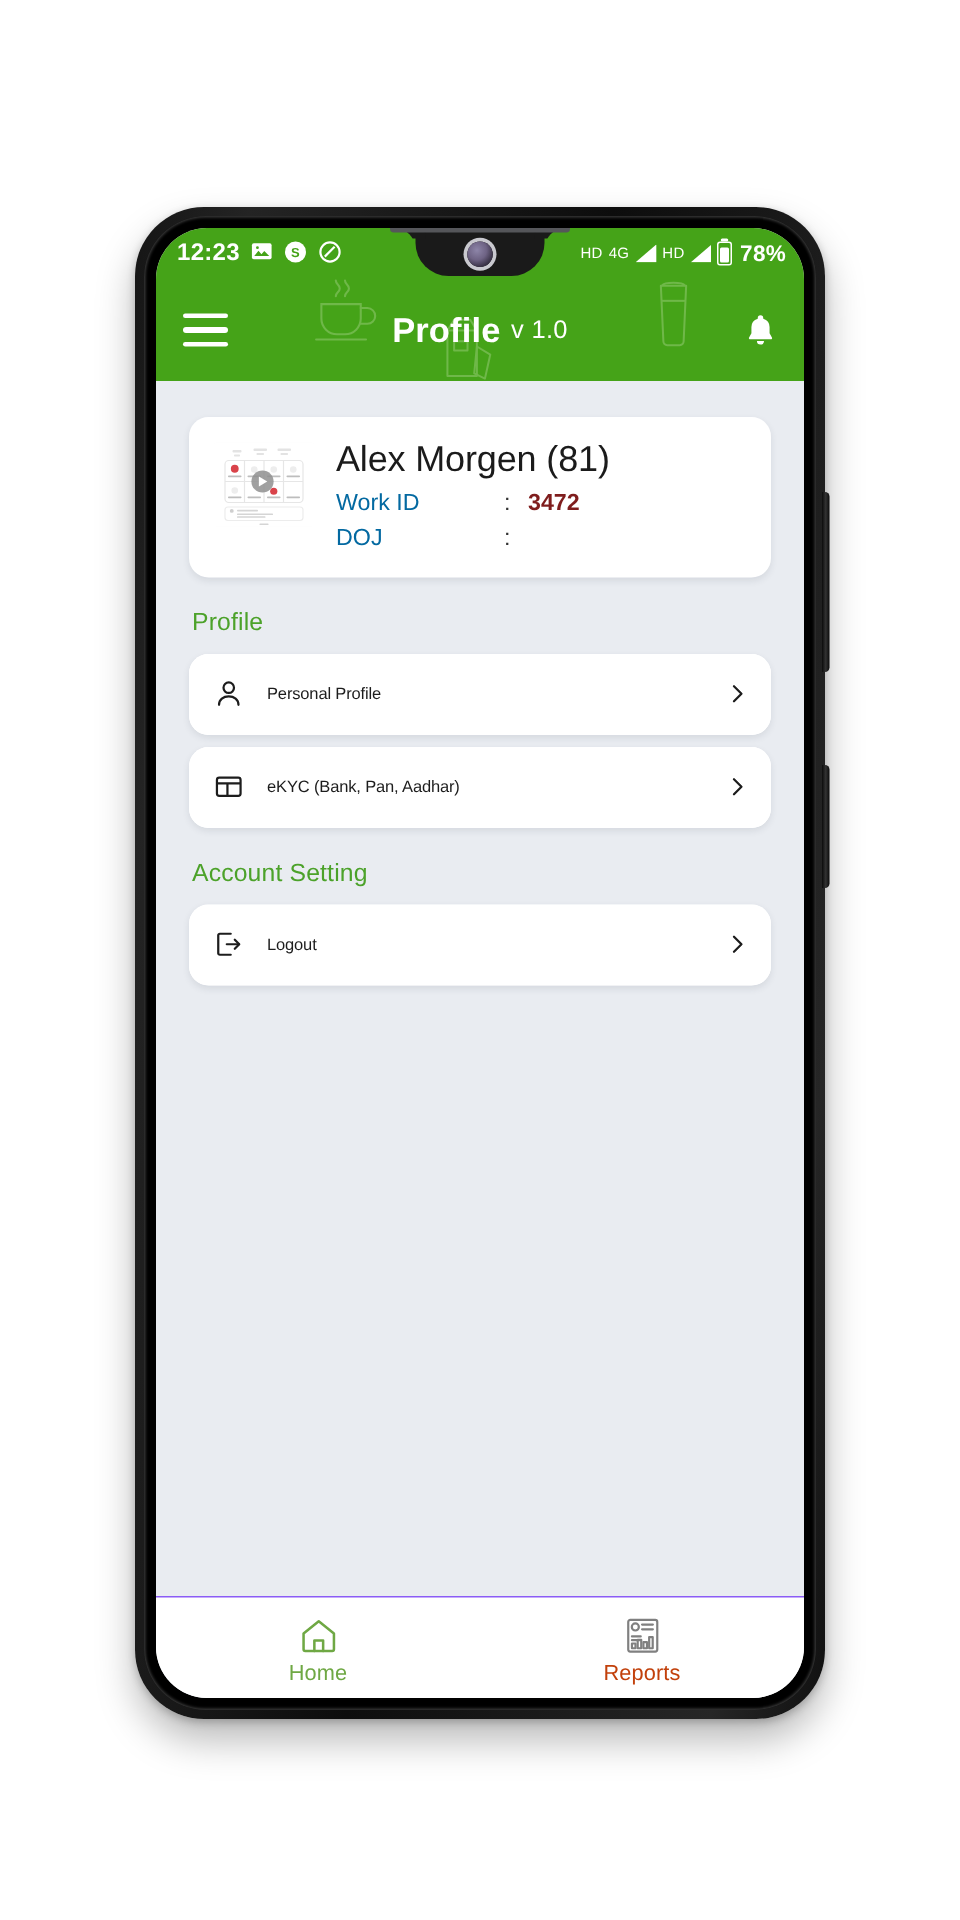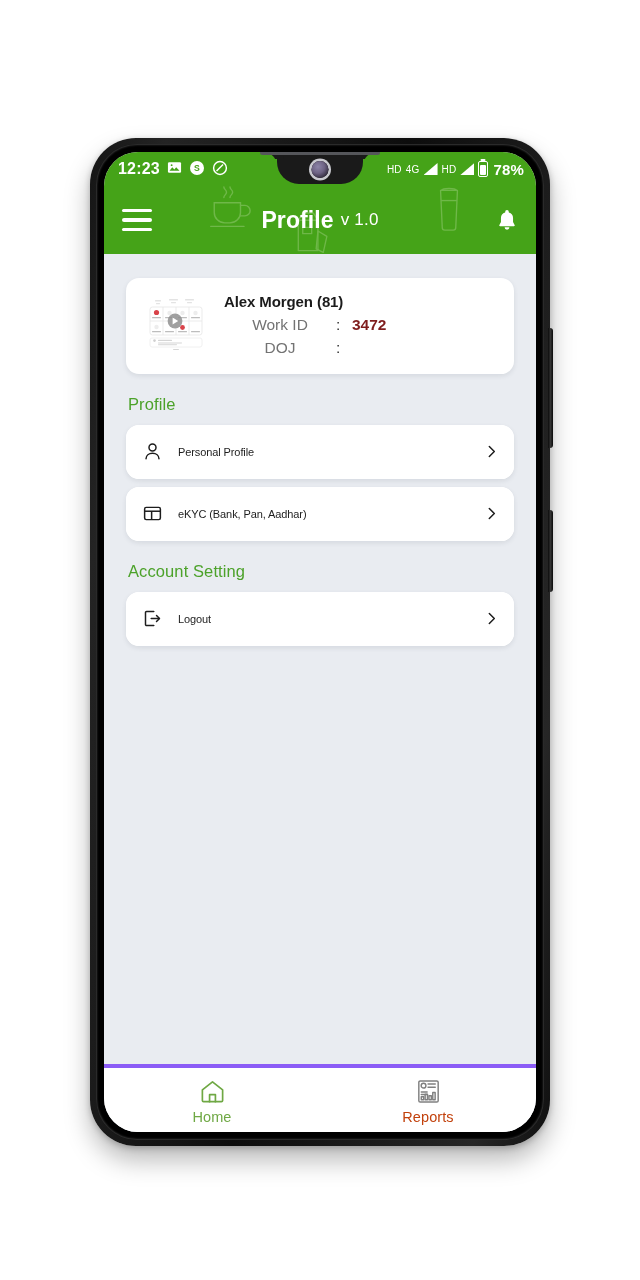--- a/index.html
+++ b/index.html
@@ -268,35 +268,35 @@
     width: 68px; height: 56px;
     flex: 0 0 auto;
     border-radius: 3px;
     background: #fdfdfd;
     position: relative;
     overflow: hidden;
     margin-top: 3px;
   }
   #profile-info { flex: 1; min-width: 0; padding-top: 1px; }
   #profile-name {
-    font-size: 15px;
-    font-weight: bold;
+    font-size: 24px;
+    font-weight: normal;
     color: #1b1b1b;
     letter-spacing: -0.1px;
     margin-bottom: 3px;
     white-space: nowrap;
   }
   .profile-row {
     display: flex;
     align-items: baseline;
     font-size: 15.5px;
     color: #2e2e2e;
     line-height: 1.5;
   }
-  .profile-row .pr-label { width: 112px; flex: 0 0 auto; color: #737373; text-align: center; }
+  .profile-row .pr-label { width: 112px; flex: 0 0 auto; color: #0369a1; }
   .profile-row .pr-colon { width: 16px; flex: 0 0 auto; color: #333; }
   .profile-row .pr-value { font-weight: bold; color: #7f1d1d; }
 
   
   .section-label {
     color: #4CA22A;
     font-size: 16.5px;
     font-weight: normal;
     margin: 21px 0 11px 2px;
     letter-spacing: 0.1px;
@@ -338,21 +338,21 @@
   }
   .row-chevron { flex: 0 0 auto; line-height: 0; }
 
   
   #bottom-nav {
     position: absolute;
     left: 0; bottom: 0;
     width: 100%;
     height: 68px;
     background: #fff;
-    border-top: 4px solid #8b5cf6;
+    border-top: 1px solid #8b5cf6;
     display: flex;
     z-index: 15;
   }
   .nav-item {
     flex: 1;
     display: flex;
     flex-direction: column;
     align-items: center;
     justify-content: center;
     gap: 4px;

